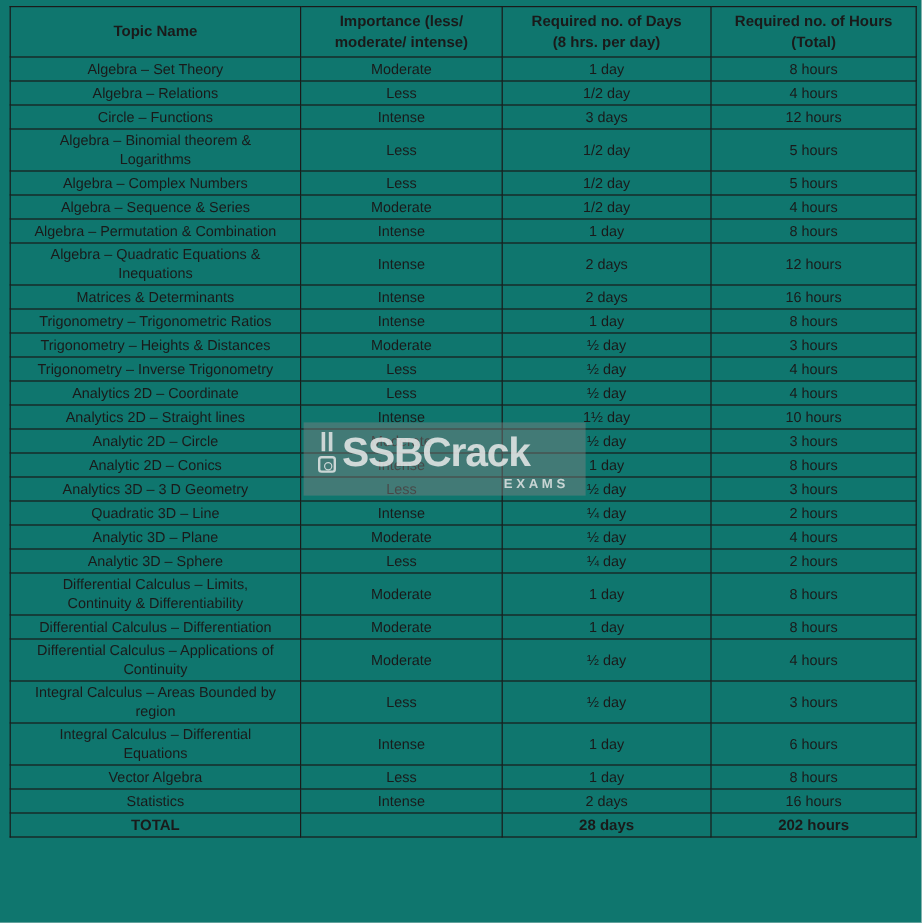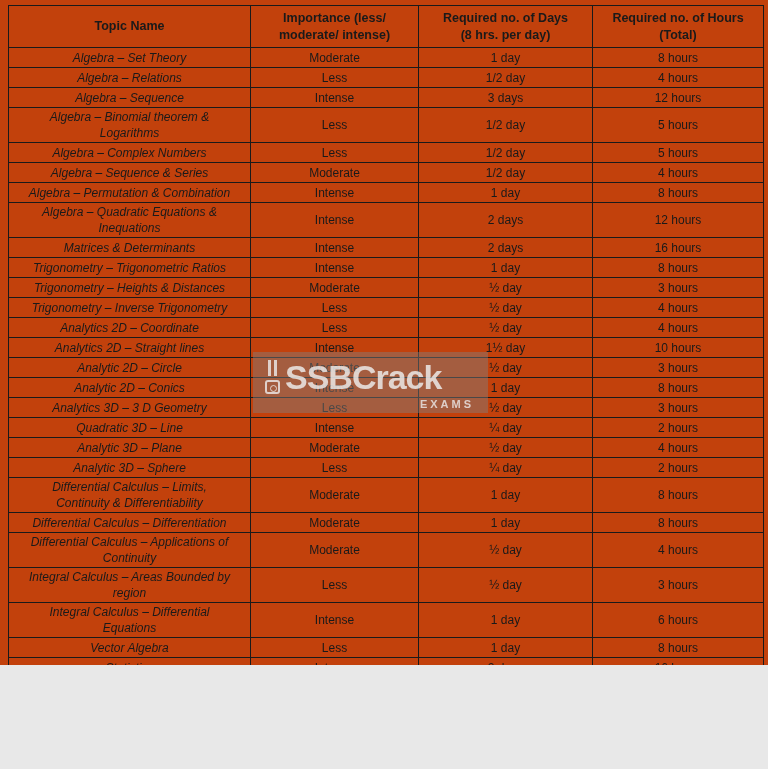--- a/index.html
+++ b/index.html
@@ -1,22 +1,22 @@
 <!DOCTYPE html>
 <html><head>
 <meta charset="utf-8">
 <style>
   * { margin: 0; padding: 0; box-sizing: border-box; }
   html, body { background: #e8e8e8; }
   body { font-family: "Liberation Sans", "DejaVu Sans", sans-serif; }
   .canvas {
     position: relative;
     width: 768px;
-    height: 665px;
-    background: #c2410c;
+    height: 769px;
+    background: #0f766e;
     overflow: hidden;
   }
   table.study-table {
     position: absolute;
     left: 8px;
     top: 5px;
     width: 755px;
     border-collapse: collapse;
     table-layout: fixed;
     color: #1a1a1a;
@@ -39,21 +39,21 @@
     line-height: 17px;
     padding: 3px 4px;
     height: 42px;
   }
   table.study-table td {
     font-size: 12px;
     line-height: 16px;
     padding: 1px 6px;
     height: 20px;
   }
-  table.study-table td.topic-cell { padding: 1px 12px; font-style: italic; }
+  table.study-table td.topic-cell { padding: 1px 12px; }
   table.study-table tr.total-row td { font-weight: bold; font-size: 12.5px; }
   .watermark {
     position: absolute;
     left: 253px;
     top: 352px;
     width: 235px;
     height: 61px;
     background: rgba(128, 128, 128, 0.45);
     pointer-events: none;
   }
@@ -139,21 +139,21 @@
           <td>1 day</td>
           <td>8 hours</td>
         </tr>
         <tr>
           <td class="topic-cell">Algebra – Relations</td>
           <td>Less</td>
           <td>1/2 day</td>
           <td>4 hours</td>
         </tr>
         <tr>
-          <td class="topic-cell">Algebra – Sequence</td>
+          <td class="topic-cell">Circle – Functions</td>
           <td>Intense</td>
           <td>3 days</td>
           <td>12 hours</td>
         </tr>
         <tr>
           <td class="topic-cell">Algebra – Binomial theorem &amp;
 Logarithms</td>
           <td>Less</td>
           <td>1/2 day</td>
           <td>5 hours</td>

